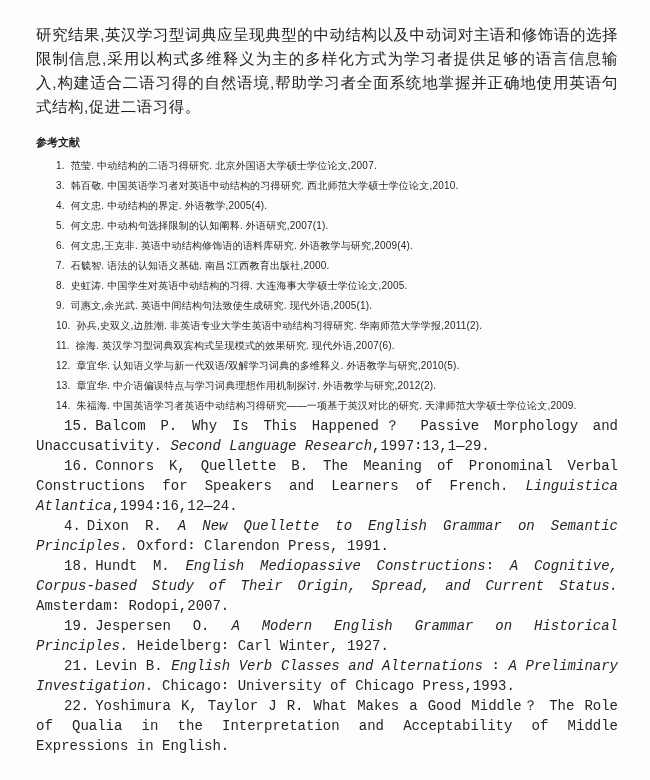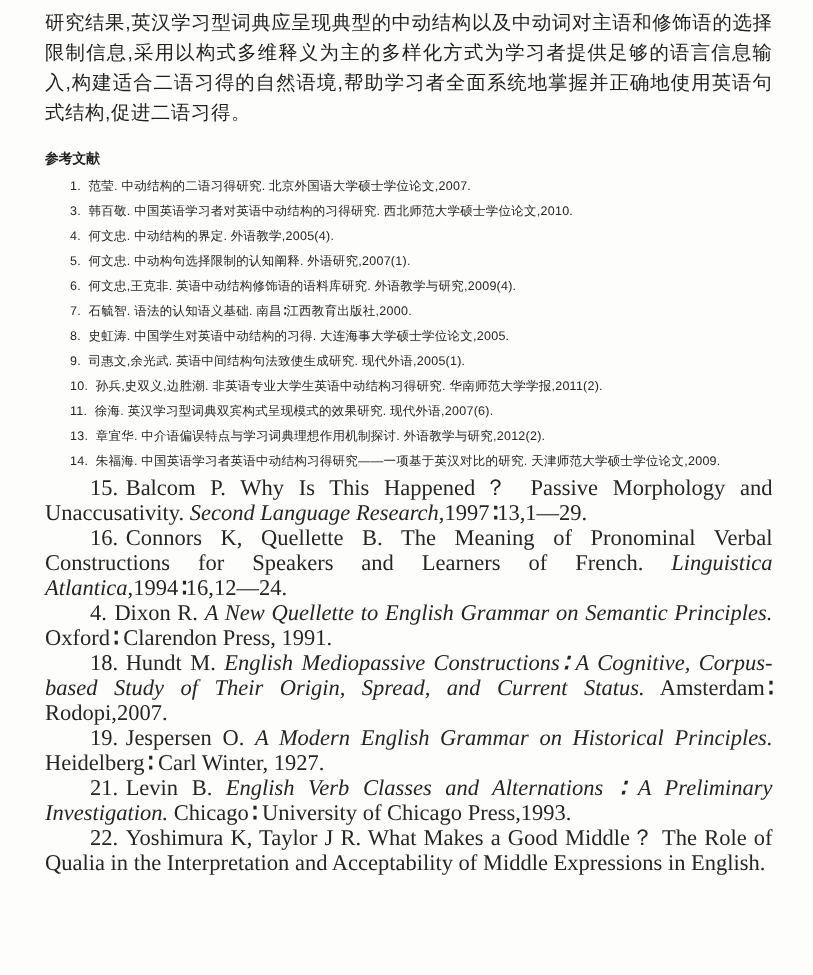--- a/index.html
+++ b/index.html
@@ -8,21 +8,21 @@
     width: 650px;
     height: 780px;
     overflow: hidden;
     background: #fdfdfc;
     color: #222222;
   }
   .page {
     box-sizing: border-box;
     width: 650px;
     height: 780px;
-    padding: 7px 32px 0 36px;
+    padding: 23px 32px 0 36px;
     font-family: "Liberation Sans", sans-serif;
   }
   .intro {
     margin: 0;
     font-size: 15.5px;
     line-height: 24px;
     text-align: justify;
     letter-spacing: 0.5px;
     color: #1f1f1f;
   }
@@ -41,22 +41,22 @@
     text-indent: 2em;
     font-size: 10px;
     line-height: 20px;
     color: #252525;
   }
   .ref-zh {
     font-family: "Liberation Sans", sans-serif;
     letter-spacing: 0.2px;
   }
   .ref-en {
-    font-family: Liberation Serif, serif;
-    font-size: 18px;
+    font-family: Liberation Mono, monospace;
+    font-size: 14px;
   }
   .ref-num {
     padding-right: 6px;
   }
 </style>
 </head>
 <body>
 
 <div class="page">
 
@@ -68,20 +68,21 @@
       <p class="ref ref-zh"><span class="ref-num">1.</span><span>范莹. 中动结构的二语习得研究. 北京外国语大学硕士学位论文,2007.</span></p>
       <p class="ref ref-zh"><span class="ref-num">3.</span><span>韩百敬. 中国英语学习者对英语中动结构的习得研究. 西北师范大学硕士学位论文,2010.</span></p>
       <p class="ref ref-zh"><span class="ref-num">4.</span><span>何文忠. 中动结构的界定. 外语教学,2005(4).</span></p>
       <p class="ref ref-zh"><span class="ref-num">5.</span><span>何文忠. 中动构句选择限制的认知阐释. 外语研究,2007(1).</span></p>
       <p class="ref ref-zh"><span class="ref-num">6.</span><span>何文忠,王克非. 英语中动结构修饰语的语料库研究. 外语教学与研究,2009(4).</span></p>
       <p class="ref ref-zh"><span class="ref-num">7.</span><span>石毓智. 语法的认知语义基础. 南昌∶江西教育出版社,2000.</span></p>
       <p class="ref ref-zh"><span class="ref-num">8.</span><span>史虹涛. 中国学生对英语中动结构的习得. 大连海事大学硕士学位论文,2005.</span></p>
       <p class="ref ref-zh"><span class="ref-num">9.</span><span>司惠文,余光武. 英语中间结构句法致使生成研究. 现代外语,2005(1).</span></p>
       <p class="ref ref-zh"><span class="ref-num">10.</span><span>孙兵,史双义,边胜潮. 非英语专业大学生英语中动结构习得研究. 华南师范大学学报,2011(2).</span></p>
       <p class="ref ref-zh"><span class="ref-num">11.</span><span>徐海. 英汉学习型词典双宾构式呈现模式的效果研究. 现代外语,2007(6).</span></p>
+      <p class="ref ref-zh"><span class="ref-num">12.</span><span>章宜华. 认知语义学与新一代双语/双解学习词典的多维释义. 外语教学与研究,2010(5).</span></p>
       <p class="ref ref-zh"><span class="ref-num">13.</span><span>章宜华. 中介语偏误特点与学习词典理想作用机制探讨. 外语教学与研究,2012(2).</span></p>
       <p class="ref ref-zh"><span class="ref-num">14.</span><span>朱福海. 中国英语学习者英语中动结构习得研究——一项基于英汉对比的研究. 天津师范大学硕士学位论文,2009.</span></p>
       <p class="ref ref-en"><span class="ref-num">15.</span><span>Balcom P. Why Is This Happened？ Passive Morphology and Unaccusativity. </span><i>Second Language Research</i><span>,1997∶13,1—29.</span></p>
       <p class="ref ref-en"><span class="ref-num">16.</span><span>Connors K, Quellette B. The Meaning of Pronominal Verbal Constructions for Speakers and Learners of French. </span><i>Linguistica Atlantica</i><span>,1994∶16,12—24.</span></p>
       <p class="ref ref-en"><span class="ref-num">4.</span><span>Dixon R. </span><i>A New Quellette to English Grammar on Semantic Principles.</i><span> Oxford∶ Clarendon Press, 1991.</span></p>
       <p class="ref ref-en"><span class="ref-num">18.</span><span>Hundt M. </span><i>English Mediopassive Constructions∶ A Cognitive, Corpus-based Study of Their Origin, Spread, and Current Status.</i><span> Amsterdam∶ Rodopi,2007.</span></p>
       <p class="ref ref-en"><span class="ref-num">19.</span><span>Jespersen O. </span><i>A Modern English Grammar on Historical Principles.</i><span> Heidelberg∶ Carl Winter, 1927.</span></p>
       <p class="ref ref-en"><span class="ref-num">21.</span><span>Levin B. </span><i>English Verb Classes and Alternations ∶ A Preliminary Investigation.</i><span> Chicago∶ University of Chicago Press,1993.</span></p>
       <p class="ref ref-en"><span class="ref-num">22.</span><span>Yoshimura K, Taylor J R. What Makes a Good Middle？ The Role of Qualia in the Interpretation and Acceptability of Middle Expressions in English. </span></p>
     </div>

